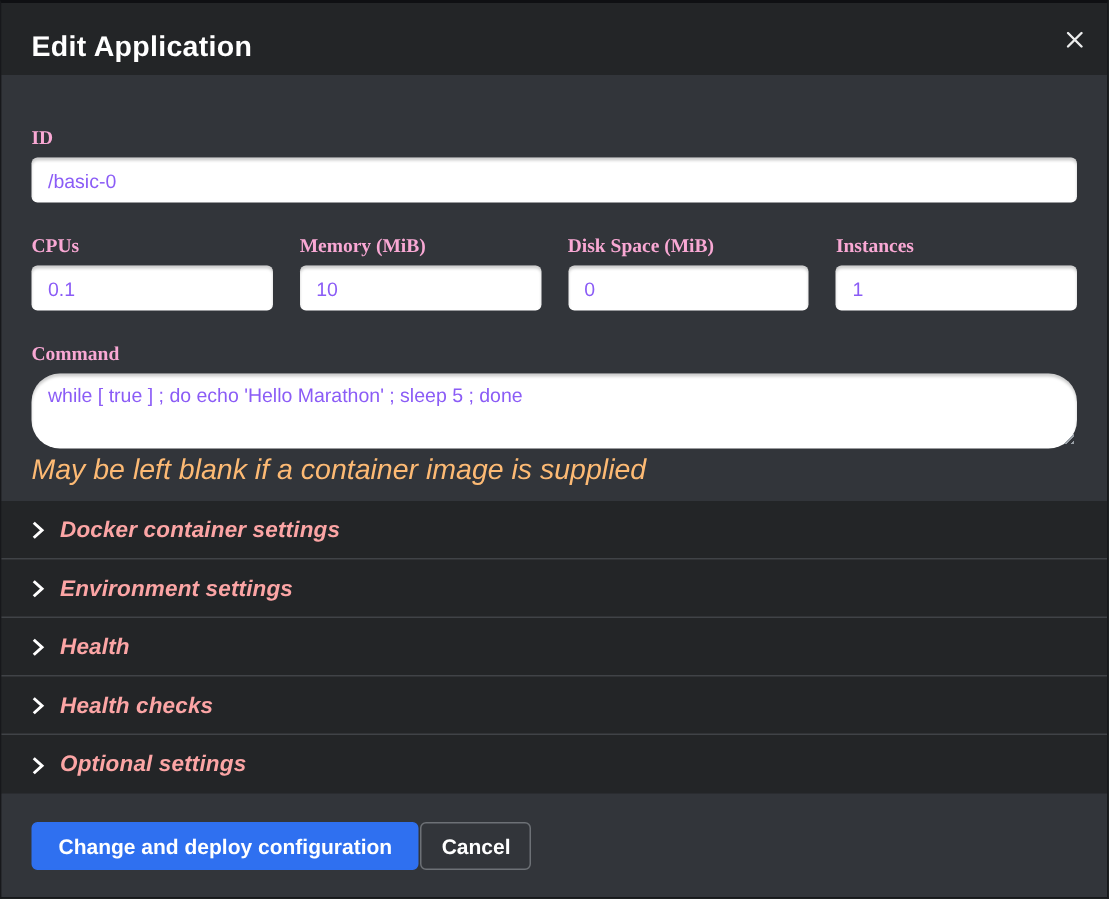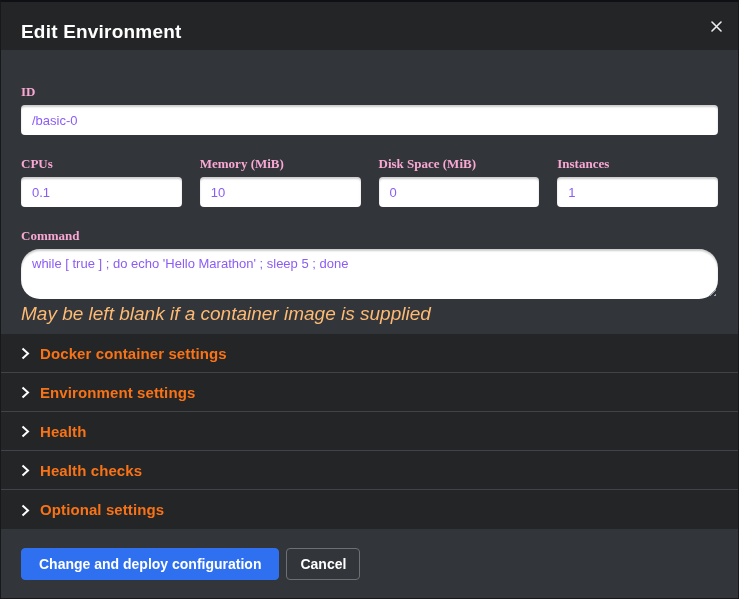--- a/index.html
+++ b/index.html
@@ -130,31 +130,32 @@
   .accordion-row:last-child { border-bottom: none; }
   .chevron {
     display: inline-flex;
     align-items: center;
     margin-right: 10px;
     margin-top: 1px;
   }
   .accordion-label {
     font-size: 15px;
     font-weight: 700;
-    color: #f97316;
+    color: #fca5a5;
     letter-spacing: .1px;
+    font-style: italic;
   }
   
   .modal-footer {
     background: #32353a;
     flex: 1 1 auto;
     display: flex;
     align-items: center;
     padding: 0 20px;
-    gap: 7px;
+    gap: 1px;
   }
   .btn {
     height: 32px;
     border-radius: 4px;
     font-size: 14px;
     font-weight: 700;
     font-family: inherit;
     cursor: pointer;
     line-height: 30px;
   }
@@ -170,21 +171,21 @@
     color: #ffffff;
     padding: 0 13px;
   }
 </style>
 </head>
 <body>
 
 <div class="modal">
 
   <div class="modal-header">
-    <div class="modal-title">Edit Environment</div>
+    <div class="modal-title">Edit Application</div>
     <button class="close-btn">
       <span style="display:inline-flex;">
         <svg width="11" height="11" viewBox="0 0 11 11">
           <path d="M1 1 L10 10 M10 1 L1 10" stroke="#eceded" stroke-width="1.6" stroke-linecap="round" fill="none"></path>
         </svg>
       </span>
     </button>
   </div>
 
   <div class="form-section">

